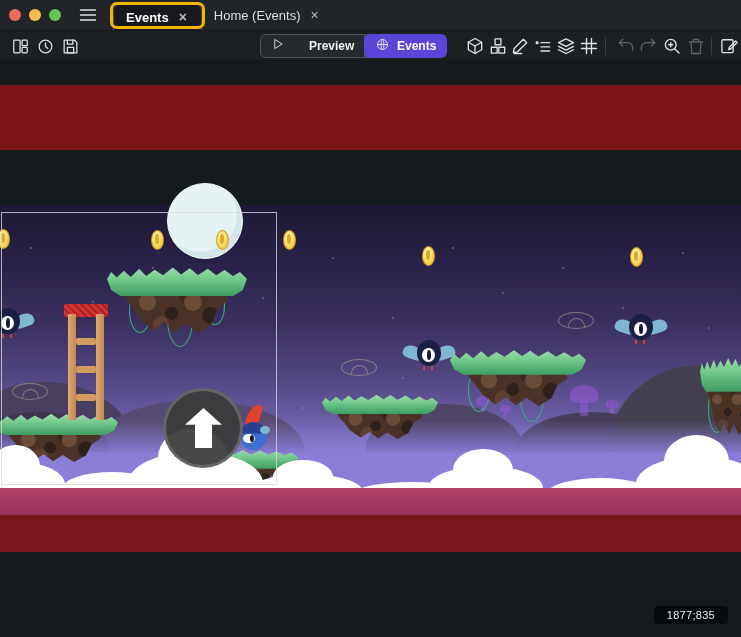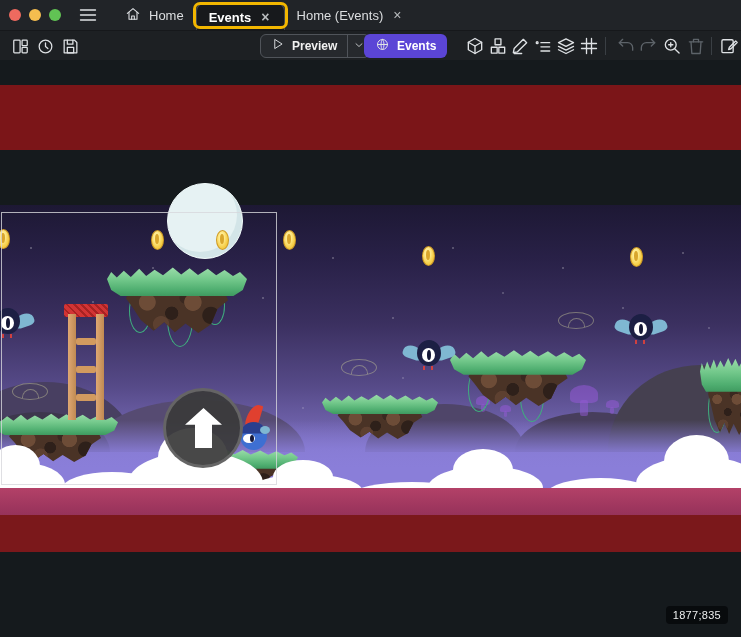--- a/index.html
+++ b/index.html
@@ -25,21 +25,21 @@
   svg.ic{stroke:#dfe2e5;fill:none;stroke-width:1.6;stroke-linecap:round;stroke-linejoin:round;}
   svg.ic.dim{stroke:#5d6369;}
 
   
   .toolbar{position:absolute;left:0;top:30px;width:741px;height:30px;background:#1d2023;
            border-top:1px solid #16181b;}
   .tbtn{position:absolute;top:3px;width:24px;height:24px;display:flex;align-items:center;justify-content:center;
         border-radius:4px;cursor:pointer;}
   .preview-group{position:absolute;left:260px;top:3px;height:24px;display:flex;align-items:center;
         background:#26292d;border:1px solid #50545a;border-radius:6px;color:#f1f1f1;cursor:pointer;}
-  .preview-main{display:flex;align-items:center;gap:7px;padding:0 10px;height:100%;}
+  .preview-main{display:flex;align-items:center;gap:24px;padding:0 10px;height:100%;}
   .preview-main .plabel{font-size:12px;font-weight:bold;}
   .preview-caret{width:22px;height:100%;display:flex;align-items:center;justify-content:center;
         border-left:1px solid #50545a;}
   .share-btn{position:absolute;left:364px;top:3px;height:24px;padding:0 11px;display:flex;align-items:center;gap:7px;
         background:#5b45d6;border-radius:6px;color:#fff;font-size:12px;font-weight:bold;cursor:pointer;}
   .tb-divider{position:absolute;top:6px;width:1px;height:18px;background:#3a3f44;}
 
   
   .scene{position:absolute;left:0;top:60px;width:741px;height:577px;background:#151a1d;overflow:hidden;}
   .band-red-top{position:absolute;left:0;top:25px;width:741px;height:65px;background:#7b1518;}
@@ -118,49 +118,39 @@
   .ctrl{position:absolute;left:163px;top:328px;width:80px;height:80px;border-radius:50%;z-index:35;
        background:rgba(58,58,58,.93);border:3px solid rgba(108,108,108,.85);}
   .ctrl .arrow{position:absolute;left:19px;top:17px;width:37px;height:40px;background:#fff;
        clip-path:polygon(50% 0,100% 42%,73% 42%,73% 100%,27% 100%,27% 42%,0 42%);}
 
   .band-pink{position:absolute;left:0;top:428px;width:741px;height:27px;z-index:20;
        background:linear-gradient(180deg,#b34168,#96325a);}
   .band-red-bottom{position:absolute;left:0;top:455px;width:741px;height:37px;background:#7b181b;z-index:20;}
 
   .badge{position:absolute;right:13px;bottom:13px;background:rgba(8,10,12,.92);color:#eceeee;
-       font-size:11px;padding:3px 7px;border-radius:4px;z-index:40;letter-spacing:.3px;}
+       font-size:11px;padding:3px 13px;border-radius:4px;z-index:40;letter-spacing:.3px;}
 </style>
 </head>
 <body>
 
 <div class="app">
 
   <div class="titlebar">
     <div class="lights">
       <span class="light red"></span>
       <span class="light yellow"></span>
       <span class="light green"></span>
     </div>
     <div class="hamburger">
       <svg class="ic" width="20" height="20" viewBox="0 0 24 24">
           <path d="M3 6h18M3 12h18M3 18h18"></path>
         </svg>
     </div>
     <div class="tabs">
-      <div class="tab">
-        <span>
-          <svg class="ic" width="16" height="16" viewBox="0 0 24 24">
-              <path d="M3.5 11L12 4l8.5 7"></path>
-              <path d="M6 9.5V20h12V9.5"></path>
-              <path d="M10 20v-5h4v5"></path>
-            </svg>
-        </span>
-        <span class="tlabel">Home</span>
-      </div>
       <div class="tab active highlight">
         <span class="tlabel">Events</span>
         <span class="tclose">×</span>
       </div>
       <div class="tab">
         <span class="tlabel">Home (Events)</span>
         <span class="tclose">×</span>
       </div>
     </div>
   </div>

